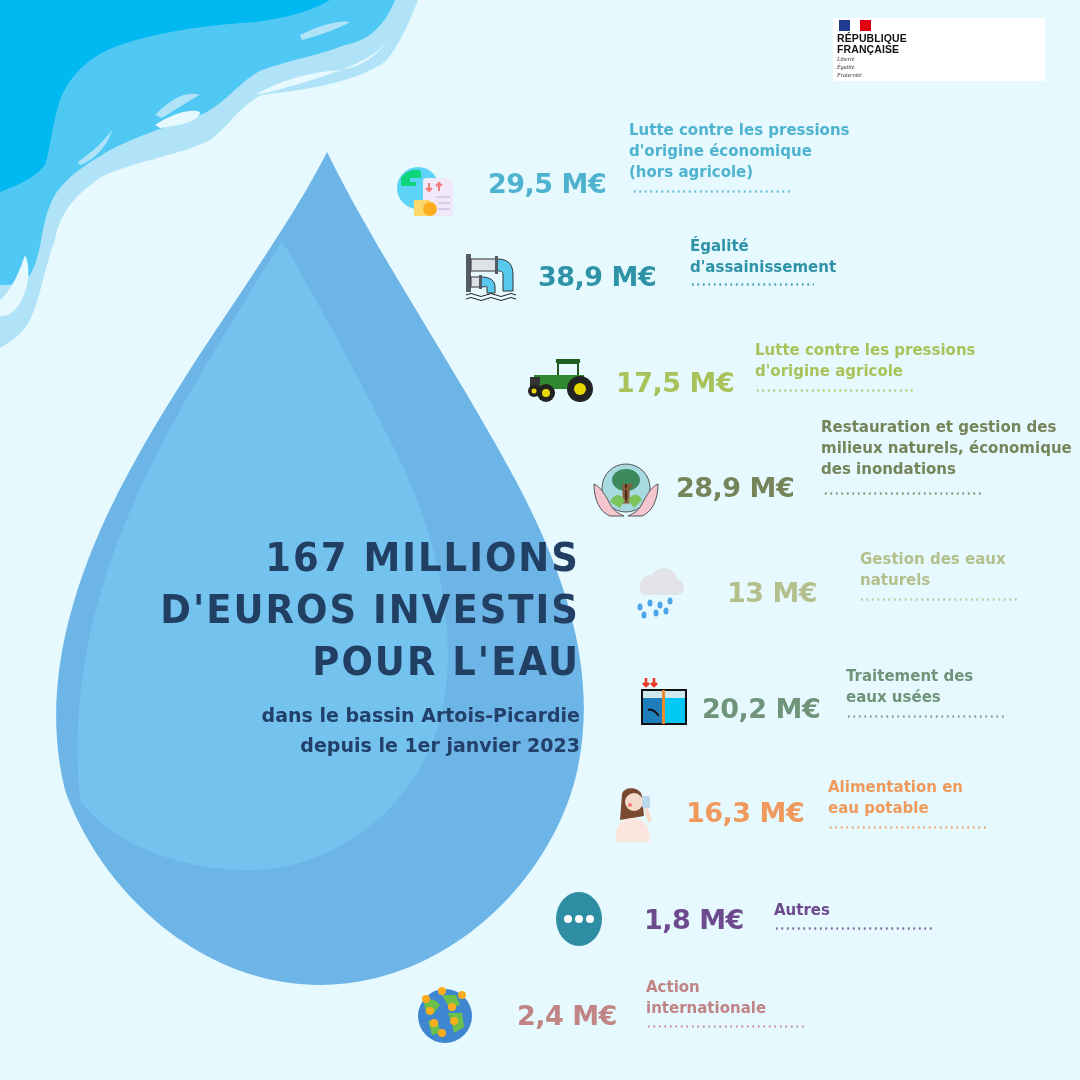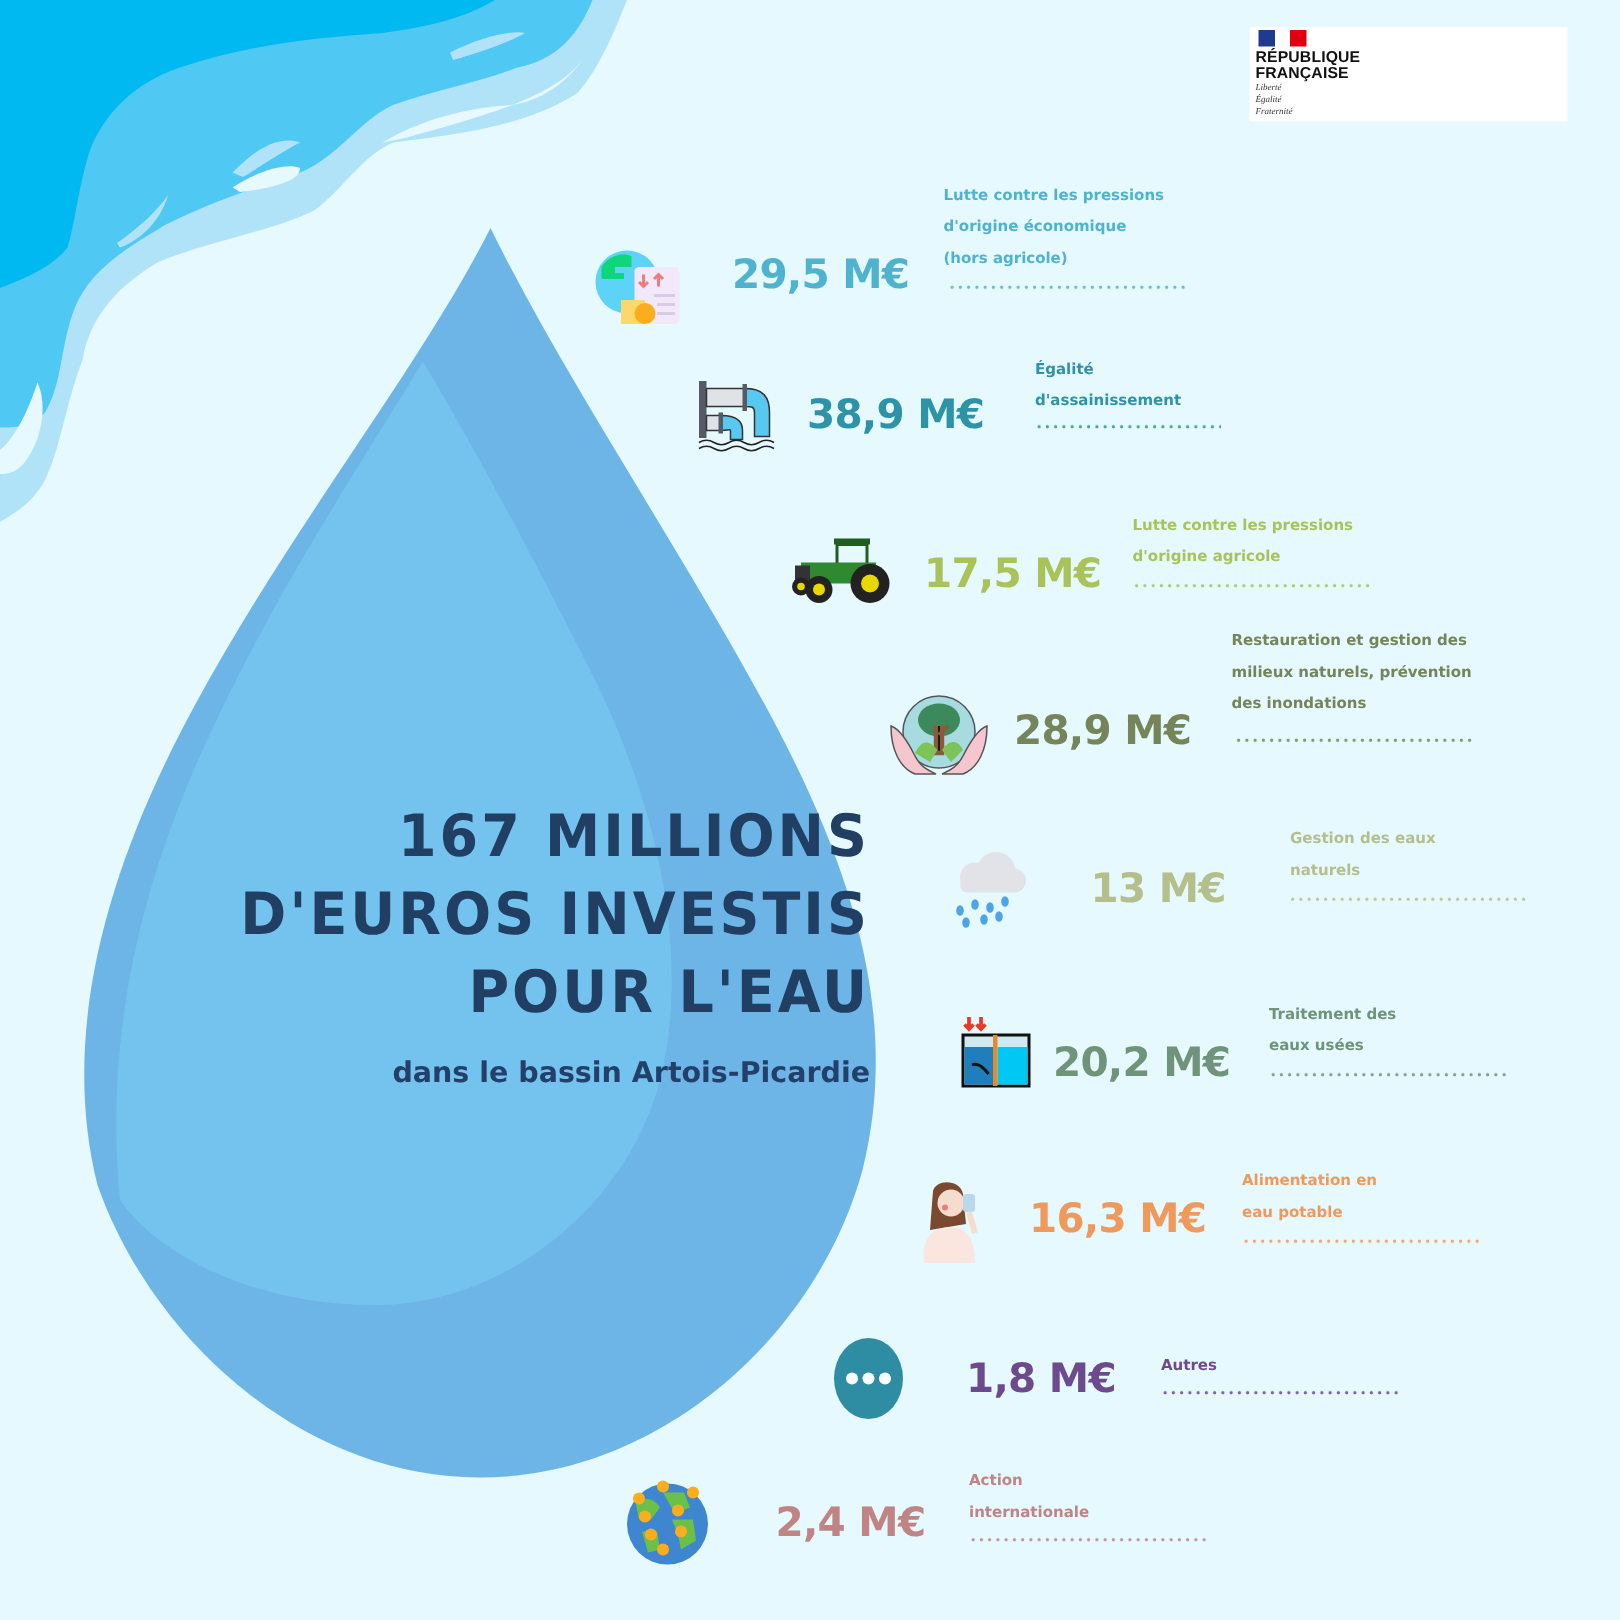--- a/index.html
+++ b/index.html
@@ -18,21 +18,21 @@
   .agence .sub { position:absolute; left:42px; top:29px; font-family:"Liberation Sans",sans-serif; font-size:5.5px; color:#333; letter-spacing:0.8px;}
   .agence .rule { position:absolute; left:2px; top:27px; width:128px; height:1px; background:#e0403f; }
 
   .headline { position:absolute; left:100px; top:532px; width:480px; text-align:right; color:#213e63; }
   .headline .h { font-family:"DejaVu Sans",sans-serif; font-weight:700; font-size:37px; line-height:52px; letter-spacing:2px; transform:scaleY(1.05);}
   .headline .sub { font-family:"DejaVu Sans",sans-serif; font-weight:700; font-size:19px; line-height:30px; margin-top:12px; color:#23406a;}
 
   .item { position:absolute; }
   .item .ico { position:absolute; }
   .item .amt { position:absolute; font-family:"DejaVu Sans",sans-serif; font-weight:700; font-size:27px; white-space:nowrap; letter-spacing:-0.5px;}
-  .item .lbl { position:absolute; font-family:"DejaVu Sans",sans-serif; font-weight:700; font-size:10px; line-height:21px; white-space:nowrap; }
+  .item .lbl { position:absolute; font-family:"DejaVu Sans",sans-serif; font-weight:700; font-size:15px; line-height:21px; white-space:nowrap; }
   .item .dots { position:absolute; height:3px; background-image:radial-gradient(circle, currentColor 1px, transparent 1.3px); background-size:5.5px 3px; background-repeat:repeat-x; opacity:0.85; }
 </style>
 </head>
 <body>
 
 <div class="canvas">
 
   <svg class="bg" width="1080" height="1080" viewBox="0 0 1080 1080">
 
     <path d="M0,0 L418,0 C410,20 400,45 385,62 C350,85 300,90 262,95 C240,105 230,125 210,140 C180,155 140,160 105,175 C80,190 60,210 55,240 C45,265 40,300 30,320 C22,335 10,342 0,348 Z" fill="#b1e3f8"></path>
@@ -64,20 +64,21 @@
       <div class="motto">Égalité</div>
       <div class="motto">Fraternité</div>
     </div>
   </div>
 
   <div class="headline">
     <div class="h">167 MILLIONS</div>
     <div class="h">D'EUROS INVESTIS</div>
     <div class="h">POUR L'EAU</div>
     <div class="sub">dans le bassin Artois-Picardie</div>
+    <div class="sub" style="margin-top:0">depuis le 1er janvier 2023</div>
   </div>
 
   <div class="item" style="left:0;top:0;color:#4fb3cf">
     <svg class="ico" style="left:396px;top:166px" width="60" height="52">
       <circle cx="22" cy="22" r="21" fill="#5dd3f7"></circle>
       <path d="M5,12 C10,4 20,2 25,5 L25,12 L14,12 L14,16 L20,16 L20,20 L5,20 Z" fill="#0fd67b"></path>
       <rect x="27" y="12" width="30" height="38" rx="3" fill="#f1e9fa"></rect>
       <path d="M33,17 L33,25 M30,22 L33,25 L36,22" stroke="#f07b7b" stroke-width="2" fill="none"></path>
       <path d="M43,25 L43,17 M40,20 L43,17 L46,20" stroke="#f07b7b" stroke-width="2" fill="none"></path>
       <rect x="40" y="30" width="14" height="2" fill="#d6cbe8"></rect>
@@ -141,21 +142,21 @@
       <ellipse cx="36" cy="18" rx="14" ry="11" fill="#3c8a5c"></ellipse>
       <path d="M34,22 L34,40 L38,40 L38,22 M36,28 L42,22" stroke="#8a5a3c" stroke-width="3"></path>
       <path d="M20,40 C25,30 30,32 35,38 L30,46 Z" fill="#7cc35a"></path>
         <path d="M52,38 C48,30 42,32 38,38 L44,46 Z" fill="#7cc35a"></path>
       <path d="M4,22 C10,24 16,34 20,42 C24,50 30,52 34,54 L20,54 C10,50 4,38 4,22 Z" fill="#f6c6cf" stroke="#555" stroke-width="1"></path>
       <path d="M68,22 C62,24 56,34 52,42 C48,50 42,52 38,54 L52,54 C62,50 68,38 68,22 Z" fill="#f6c6cf" stroke="#555" stroke-width="1"></path>
     </svg>
     <div class="amt" style="left:676px;top:472px">28,9 M€</div>
     <div class="lbl" style="left:821px;top:417px">
       <div>Restauration et gestion des</div>
-      <div>milieux naturels, prévention</div>
+      <div>milieux naturels, économique</div>
       <div>des inondations</div>
     </div>
     <div class="dots" style="left:823px;top:492px;width:160px"></div>
   </div>
 
   <div class="item" style="left:0;top:0;color:#b4bf8c">
     <svg class="ico" style="left:630px;top:567px" width="56" height="52">
       <circle cx="20" cy="18" r="10" fill="#e1e3e8"></circle>
         <circle cx="34" cy="14" r="13" fill="#e1e3e8"></circle>
         <circle cx="46" cy="20" r="8" fill="#e1e3e8"></circle>

